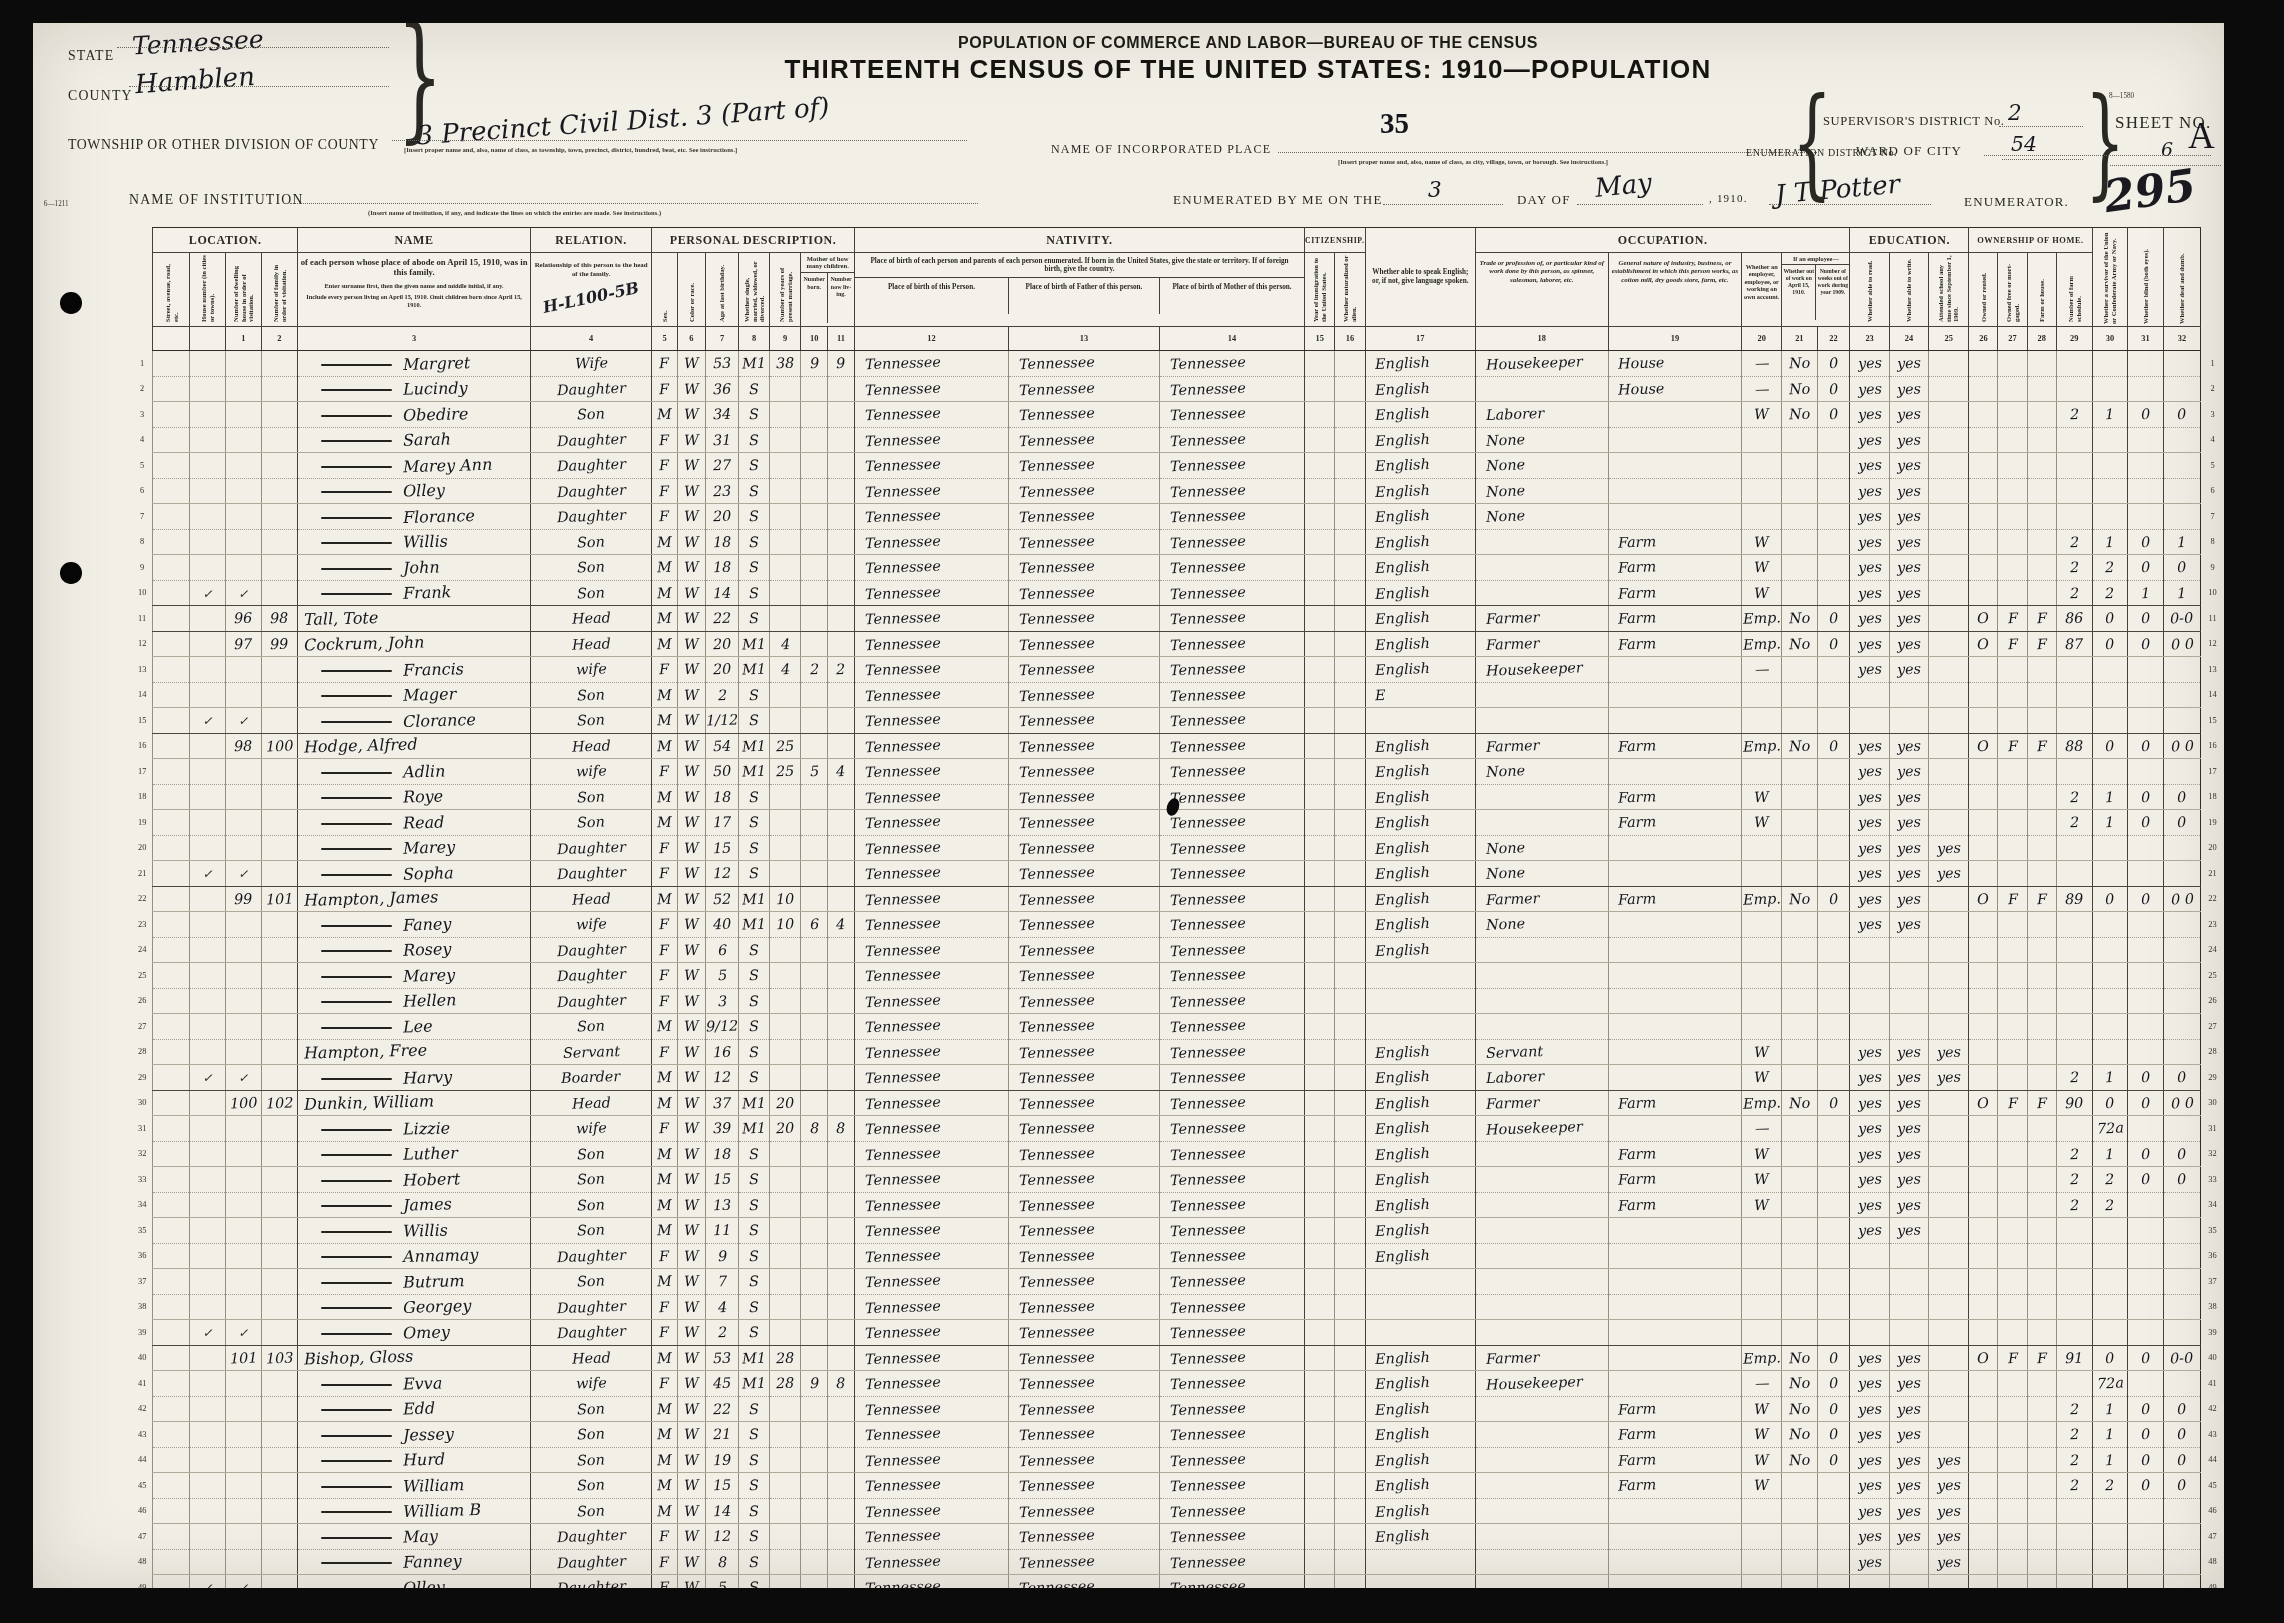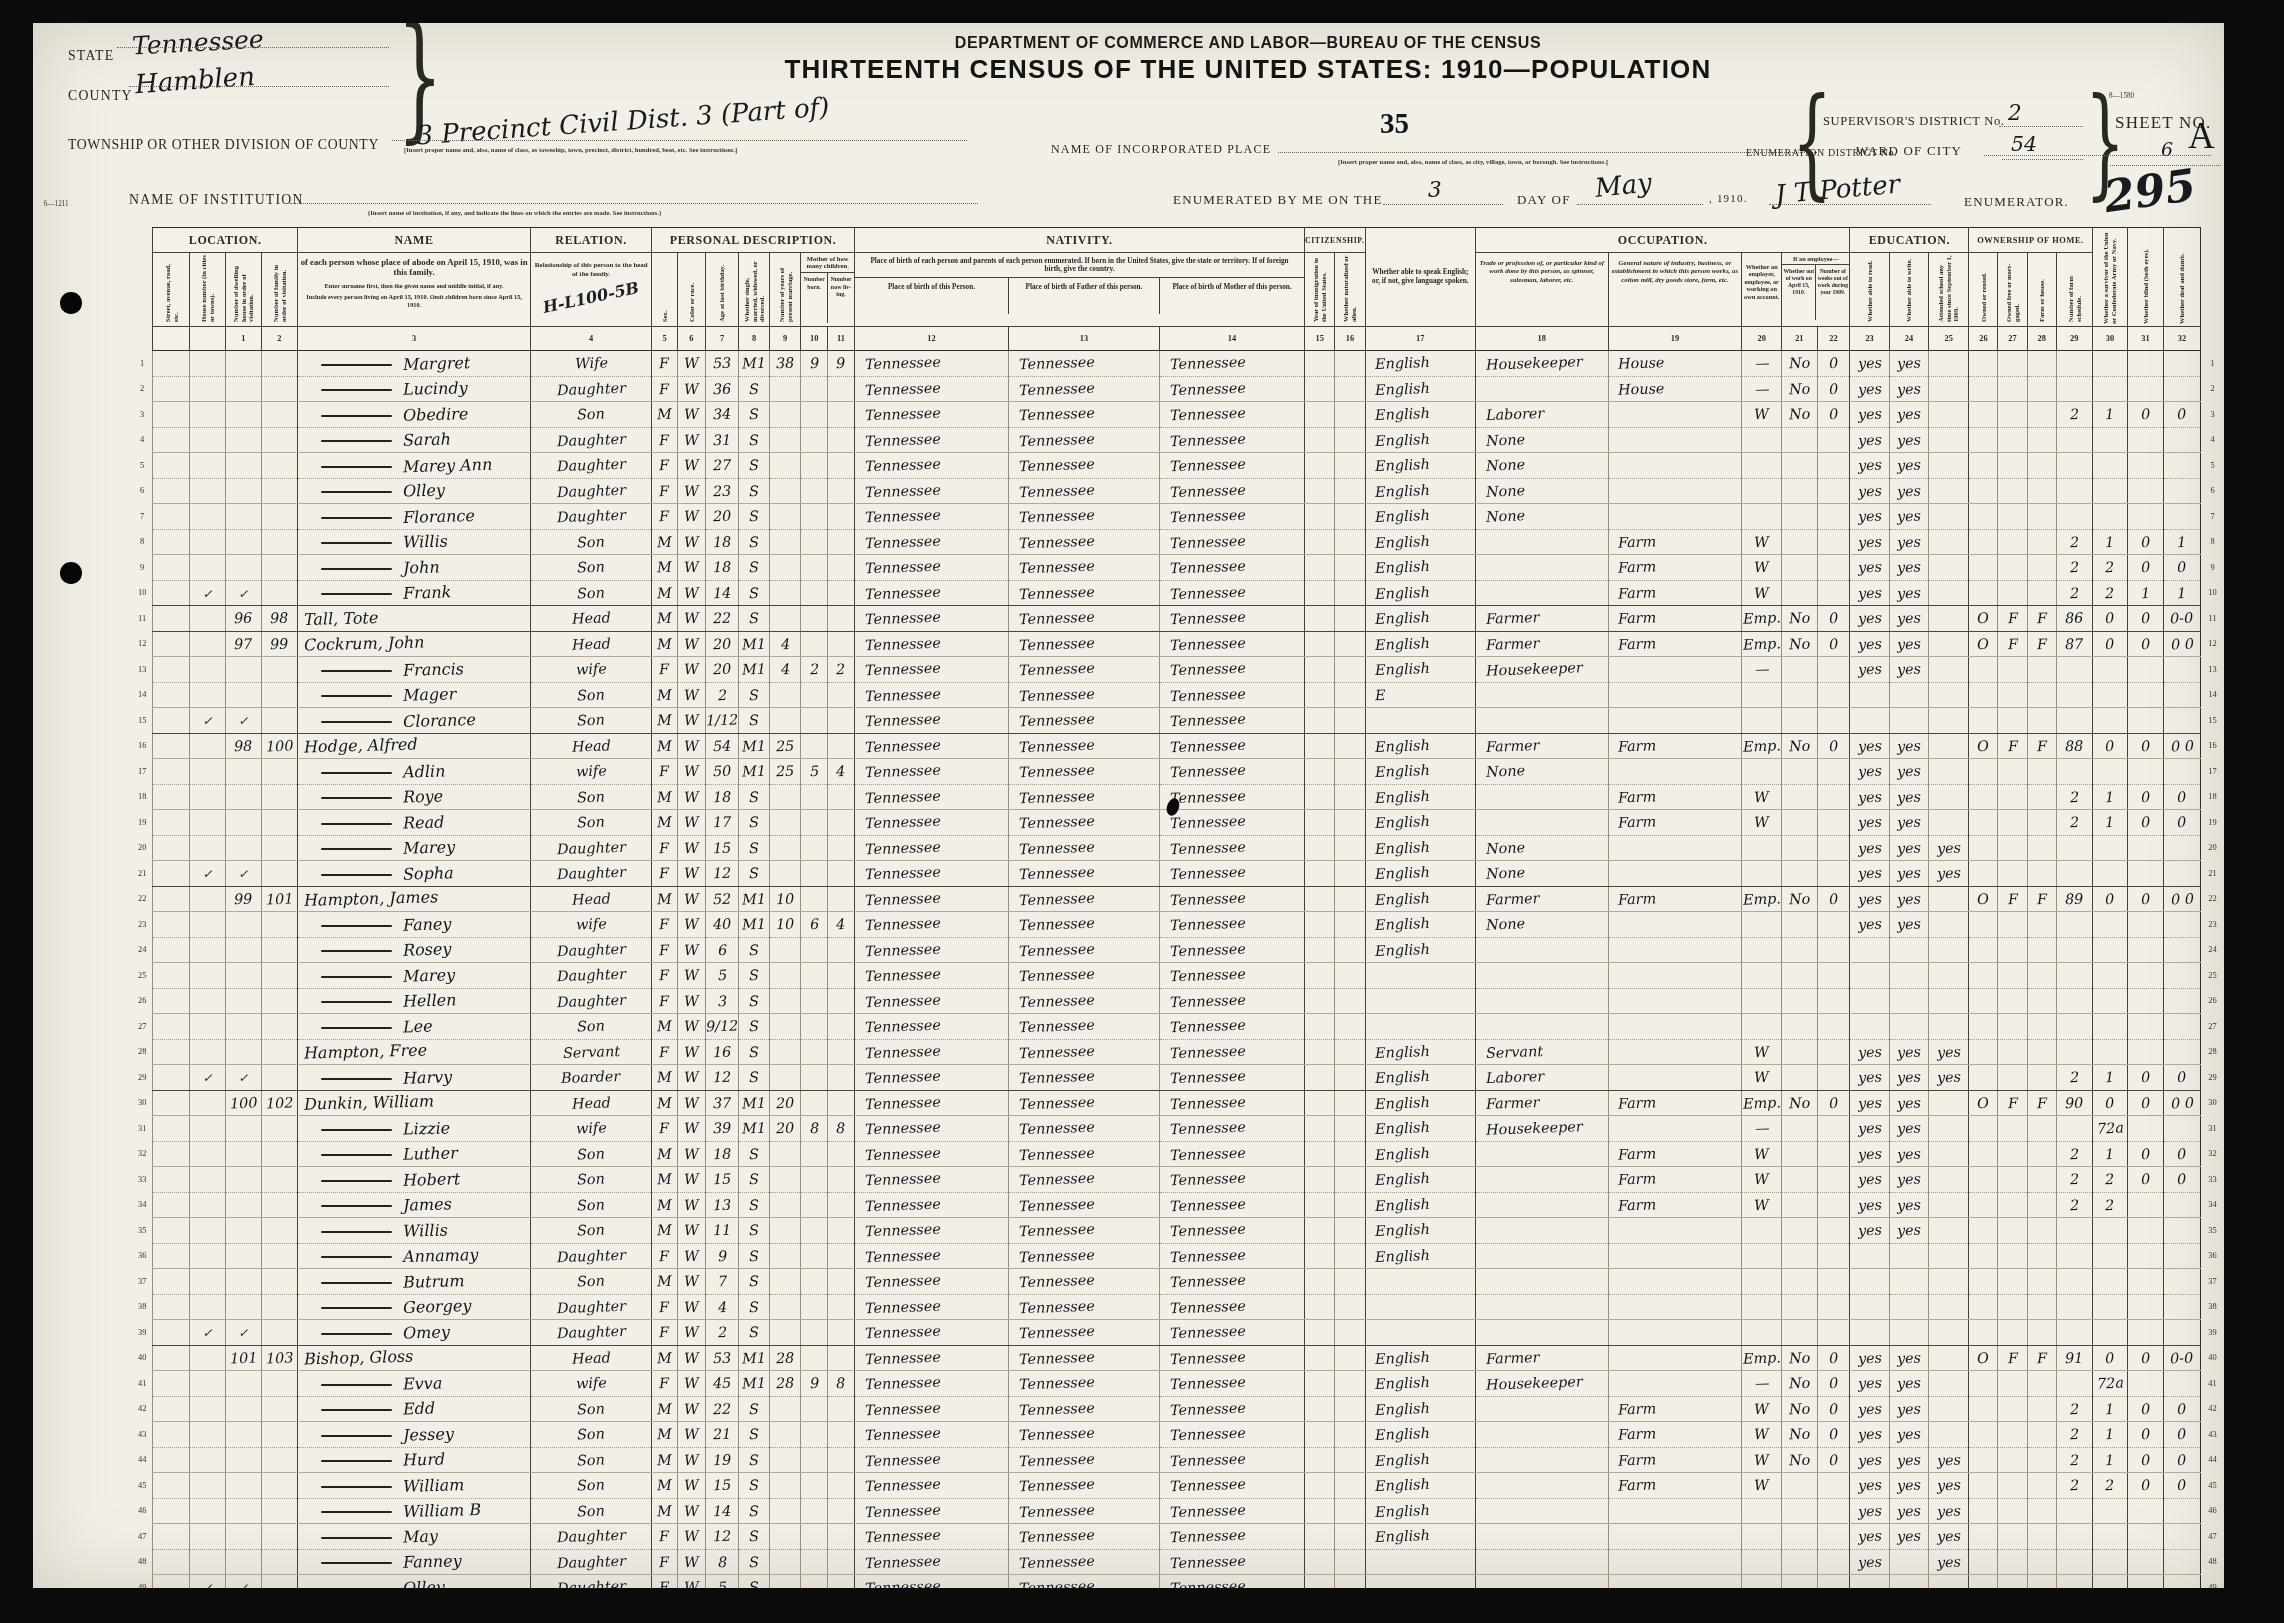--- a/index.html
+++ b/index.html
@@ -82,21 +82,21 @@
     <span class="abs plabel" style="left:35px;top:114px;letter-spacing:0.6px;">TOWNSHIP OR OTHER DIVISION OF COUNTY</span>
     <span class="abs hw" style="left:383px;top:83px;font-size:26px;transform:rotate(-4deg);">3 Precinct Civil Dist. 3 (Part of)</span>
     <span class="abs dotline" style="left:359px;top:117px;width:575px;"></span>
     <span class="abs tiny" style="left:371px;top:123px;">[Insert proper name and, also, name of class, as township, town, precinct, district, hundred, beat, etc.   See instructions.]</span>
 
     <span class="abs tiny" style="left:10.8px;top:177px;font-weight:normal;font-size:7.2px;">6—1211</span>
     <span class="abs plabel" style="left:96px;top:169px;">NAME OF INSTITUTION</span>
     <span class="abs dotline" style="left:257px;top:180px;width:688px;"></span>
     <span class="abs tiny" style="left:335px;top:186px;">(Insert name of institution, if any, and indicate the lines on which the entries are made.   See instructions.)</span>
 
-    <span class="abs dept" style="left:796px;top:10.8px;width:838px;text-align:center;">DEPARTMENT OF COMMERCE AND LABOR—BUREAU OF THE CENSUS</span>
+    <span class="abs dept" style="left:796px;top:10.8px;width:838px;text-align:center;">POPULATION OF COMMERCE AND LABOR—BUREAU OF THE CENSUS</span>
     <span class="abs title" style="left:736px;top:31px;width:958px;text-align:center;">THIRTEENTH CENSUS OF THE UNITED STATES: 1910—POPULATION</span>
 
     <span class="abs plabel" style="left:1018px;top:119px;font-size:12px;">NAME OF INCORPORATED PLACE</span>
     <span class="abs dotline" style="left:1245px;top:129px;width:539px;"></span>
     <span class="abs tiny" style="left:1305px;top:135px;">[Insert proper name and, also, name of class, as city, village, town, or borough.   See instructions.]</span>
     <span class="abs" style="left:1347px;top:84px;font-size:29px;font-weight:bold;font-family:'Liberation Serif',serif;color:#17151c;">35</span>
 
     <span class="abs plabel" style="left:1140px;top:169px;font-size:13px;">ENUMERATED BY ME ON THE</span>
     <span class="abs dotline" style="left:1350px;top:181px;width:120px;"></span>
     <span class="abs hw" style="left:1395px;top:154px;font-size:21.5px;">3</span>

